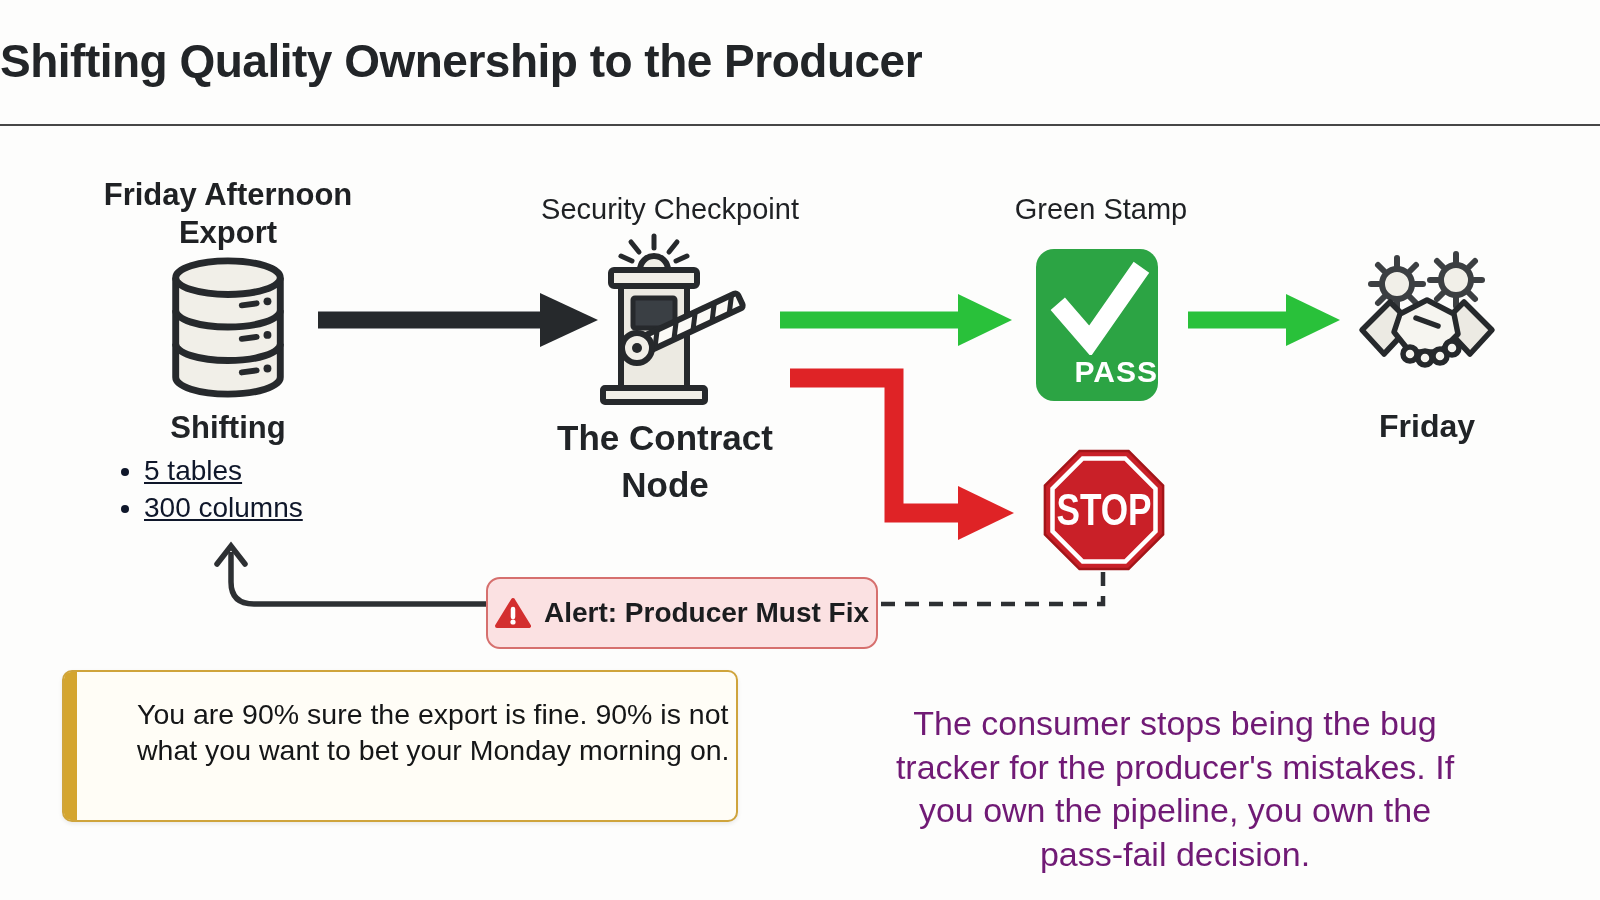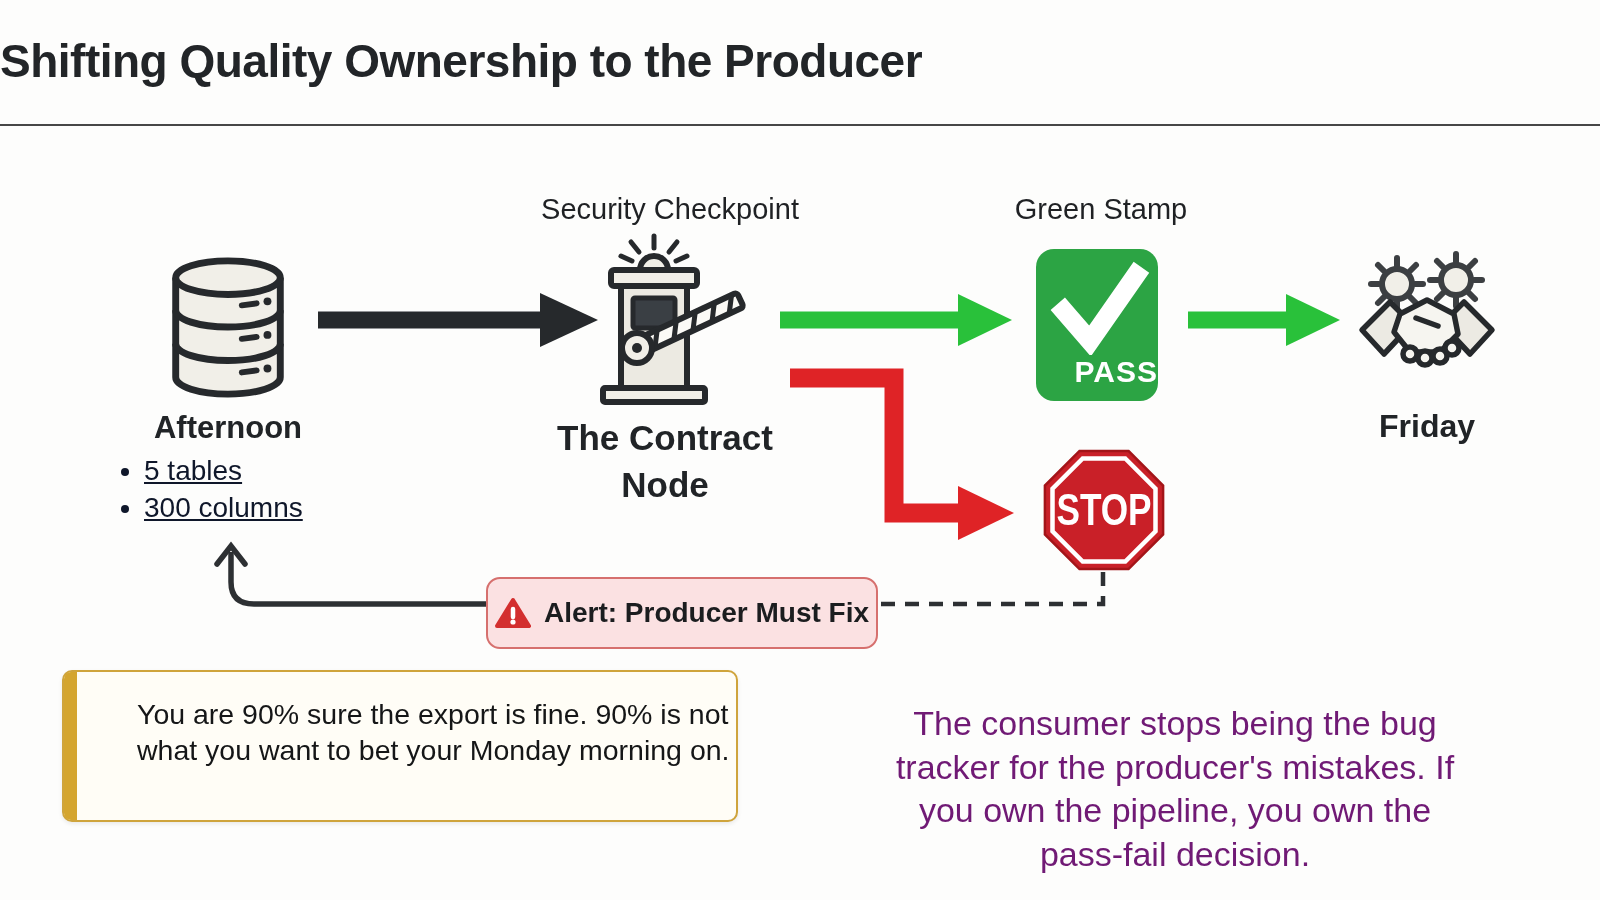--- a/index.html
+++ b/index.html
@@ -99,39 +99,40 @@
     </g>
 
     <path d="M1103,572 V604 H881" stroke="#2d3033" stroke-width="4.5" stroke-dasharray="14 10" fill="none"></path>
 
     <g>
       <path d="M486,604 L254,604 Q231,604 231,582 L231,552" stroke="#2d3033" stroke-width="5.5" fill="none"></path>
       <path d="M217,564 L231,546 L245,564" stroke="#2d3033" stroke-width="5.5" fill="none" stroke-linecap="round"></path>
     </g>
   </svg>
 
+  <div class="abs heading bold db-heading">Friday Afternoon Export</div>
   <svg class="abs db-icon" width="120" height="148" viewBox="0 0 120 150">
     <g stroke="var(--ink)" stroke-width="7" fill="var(--icon-fill)" stroke-linejoin="round">
       <path d="M7,90 L7,124 A53,17 0 0 0 113,124 L113,90"></path>
       <path d="M7,56 L7,90 A53,17 0 0 0 113,90 L113,56"></path>
       <path d="M7,23 L7,56 A53,17 0 0 0 113,56 L113,23"></path>
       <ellipse cx="60" cy="23" rx="53" ry="17"></ellipse>
     </g>
     <g stroke="var(--ink)" stroke-width="6" stroke-linecap="round">
       <line x1="74" y1="51" x2="89" y2="49"></line>
       <line x1="74" y1="85" x2="89" y2="83"></line>
       <line x1="74" y1="119" x2="89" y2="117"></line>
     </g>
     <g fill="var(--ink)">
       <circle cx="100" cy="47" r="4"></circle>
       <circle cx="100" cy="81" r="4"></circle>
       <circle cx="100" cy="115" r="4"></circle>
     </g>
   </svg>
-  <div class="abs node-label db-label">Afternoon</div>
+  <div class="abs node-label db-label">Shifting</div>
   <ul class="abs db-bullets">
     <li>5 tables</li>
     <li>300 columns</li>
   </ul>
 
   <div class="abs heading cp-heading">Security Checkpoint</div>
   <svg class="abs cp-icon" width="175" height="175" viewBox="0 0 175 175">
 
     <g stroke="var(--ink)" stroke-width="5" stroke-linecap="round">
       <line x1="69" y1="18" x2="69" y2="6"></line>

